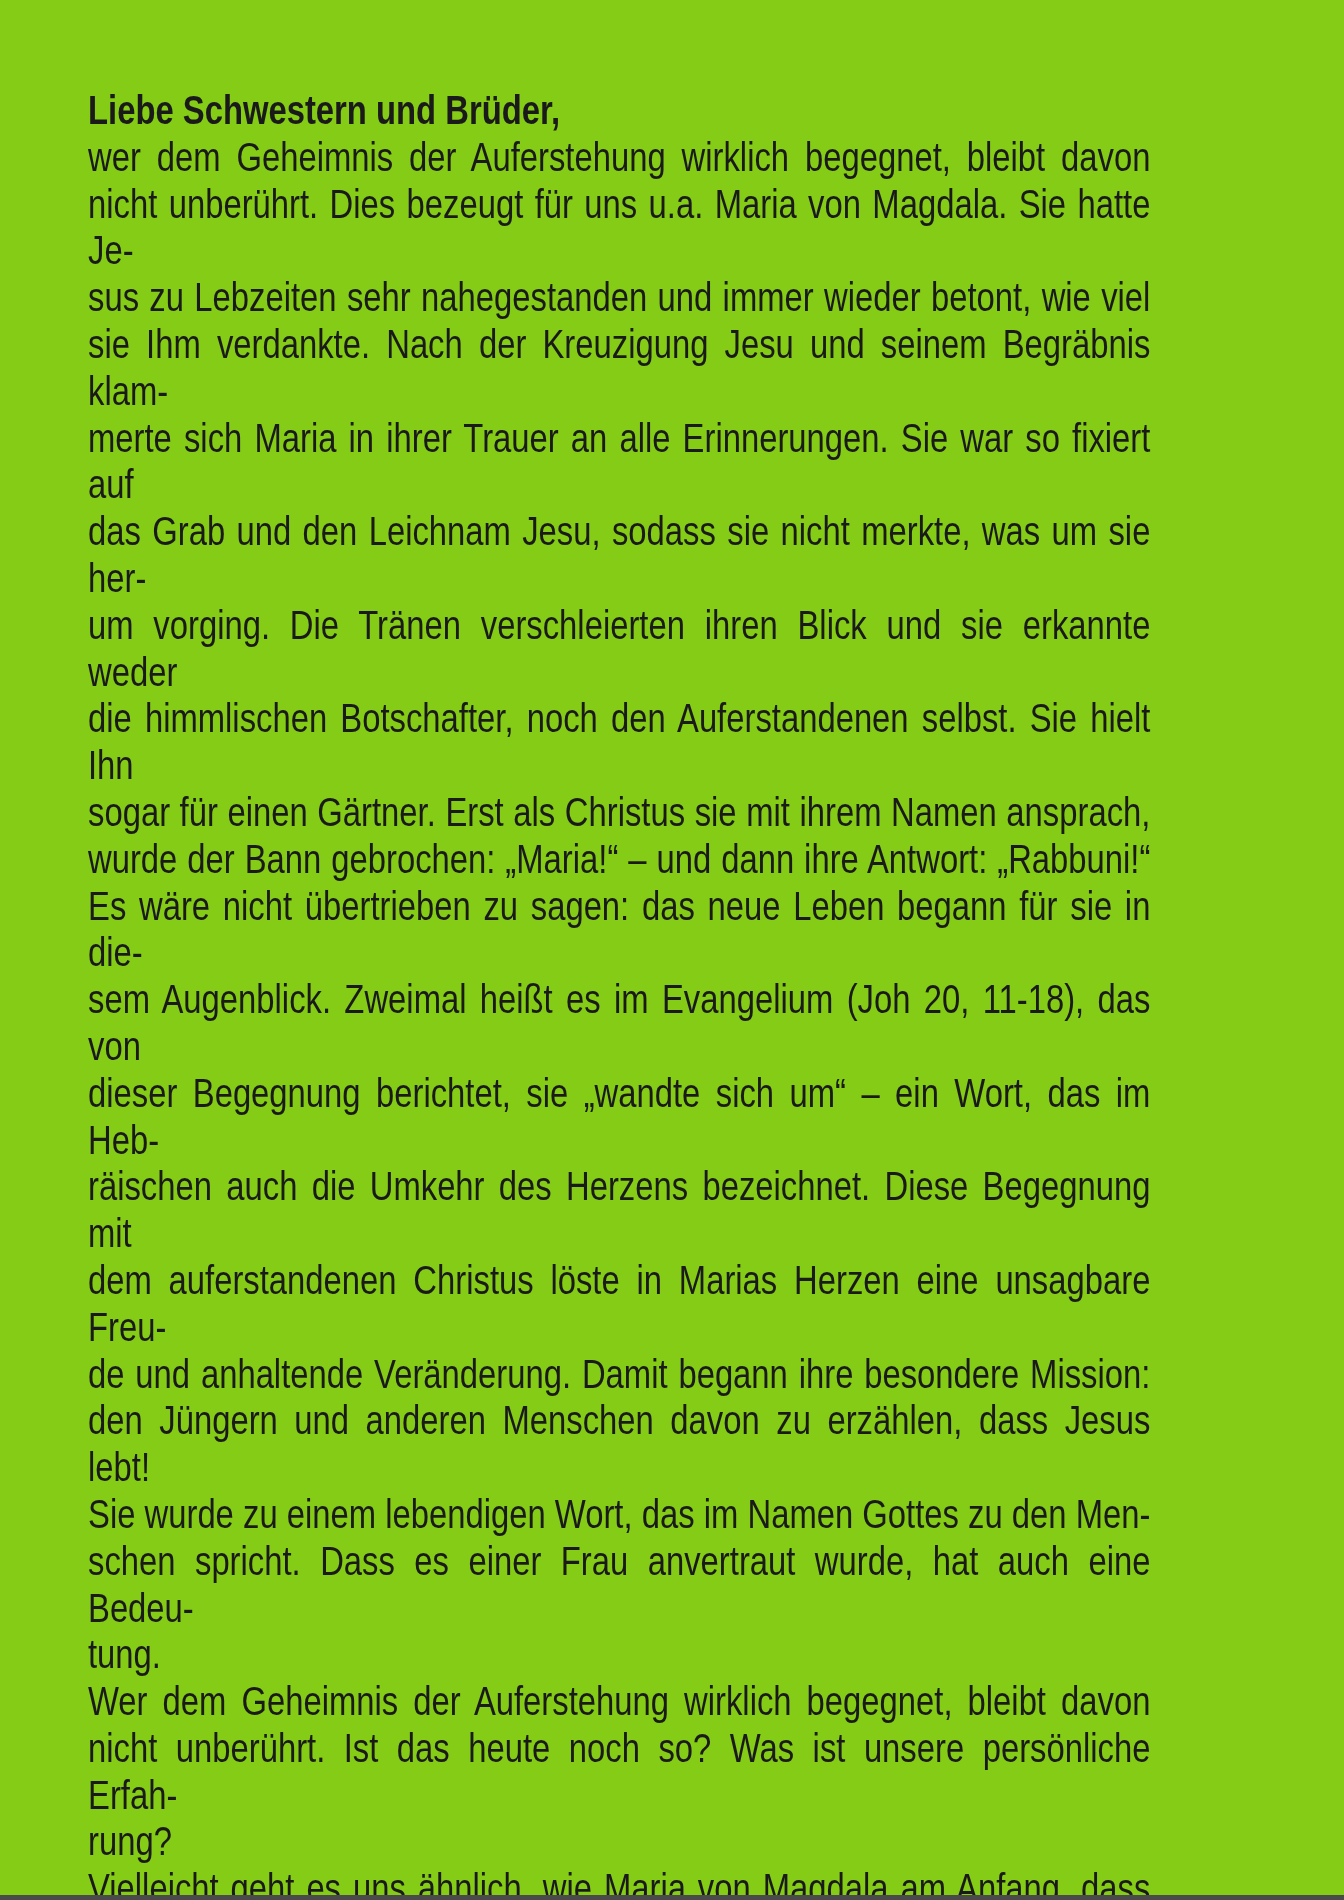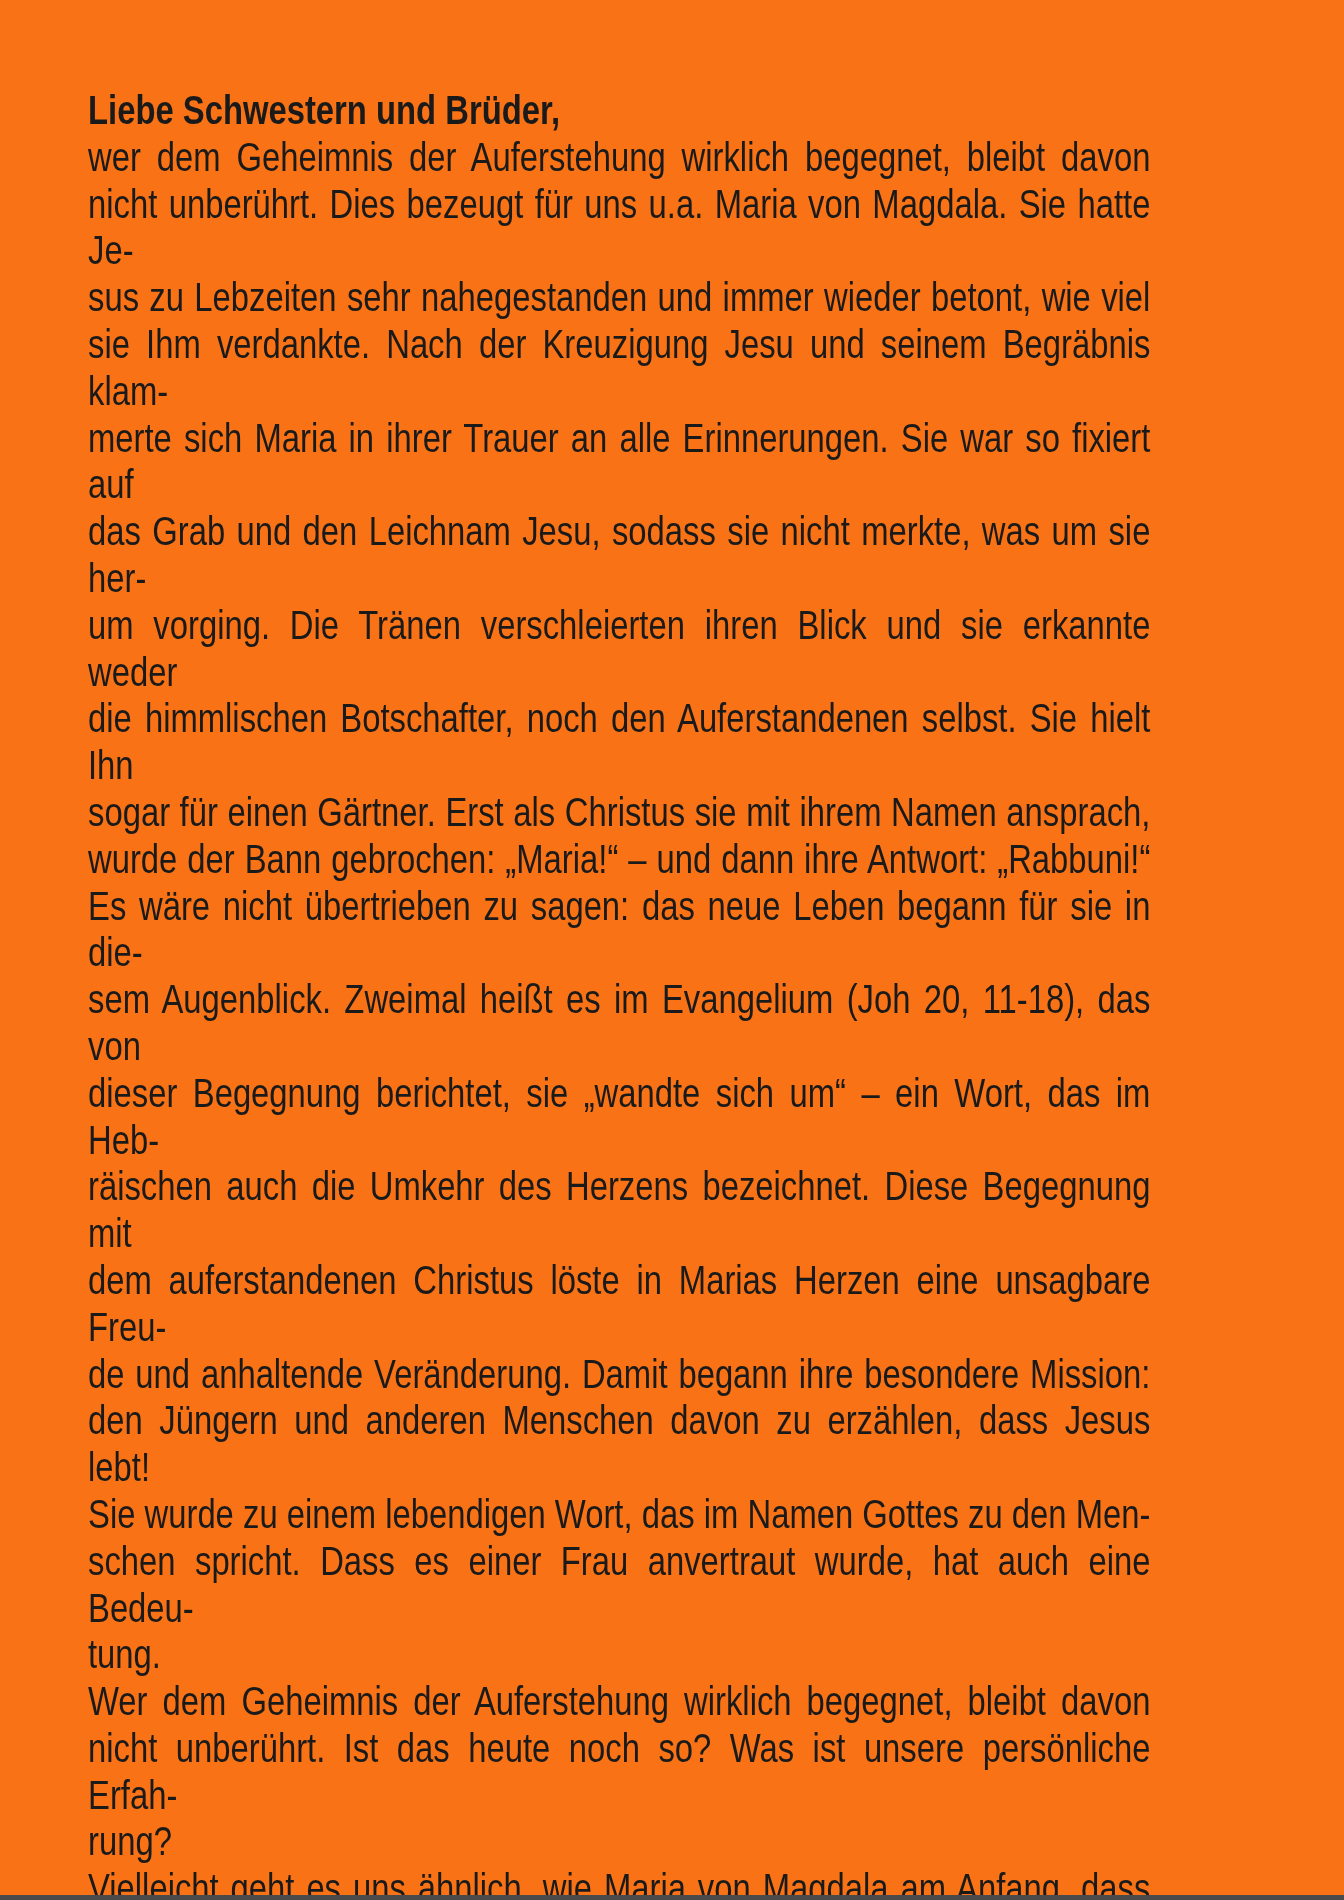--- a/index.html
+++ b/index.html
@@ -4,21 +4,21 @@
 <style>
   html, body {
     margin: 0;
     padding: 0;
     background: #ffffff;
   }
   .page {
     position: relative;
     width: 1344px;
     height: 1900px;
-    background: #f97316;
+    background: #84cc16;
     overflow: hidden;
     font-family: "Liberation Sans", sans-serif;
   }
   .content {
     position: absolute;
     left: 88px;
     top: 87px;
     width: 1328px;
     transform: scaleX(0.8);
     transform-origin: left top;

